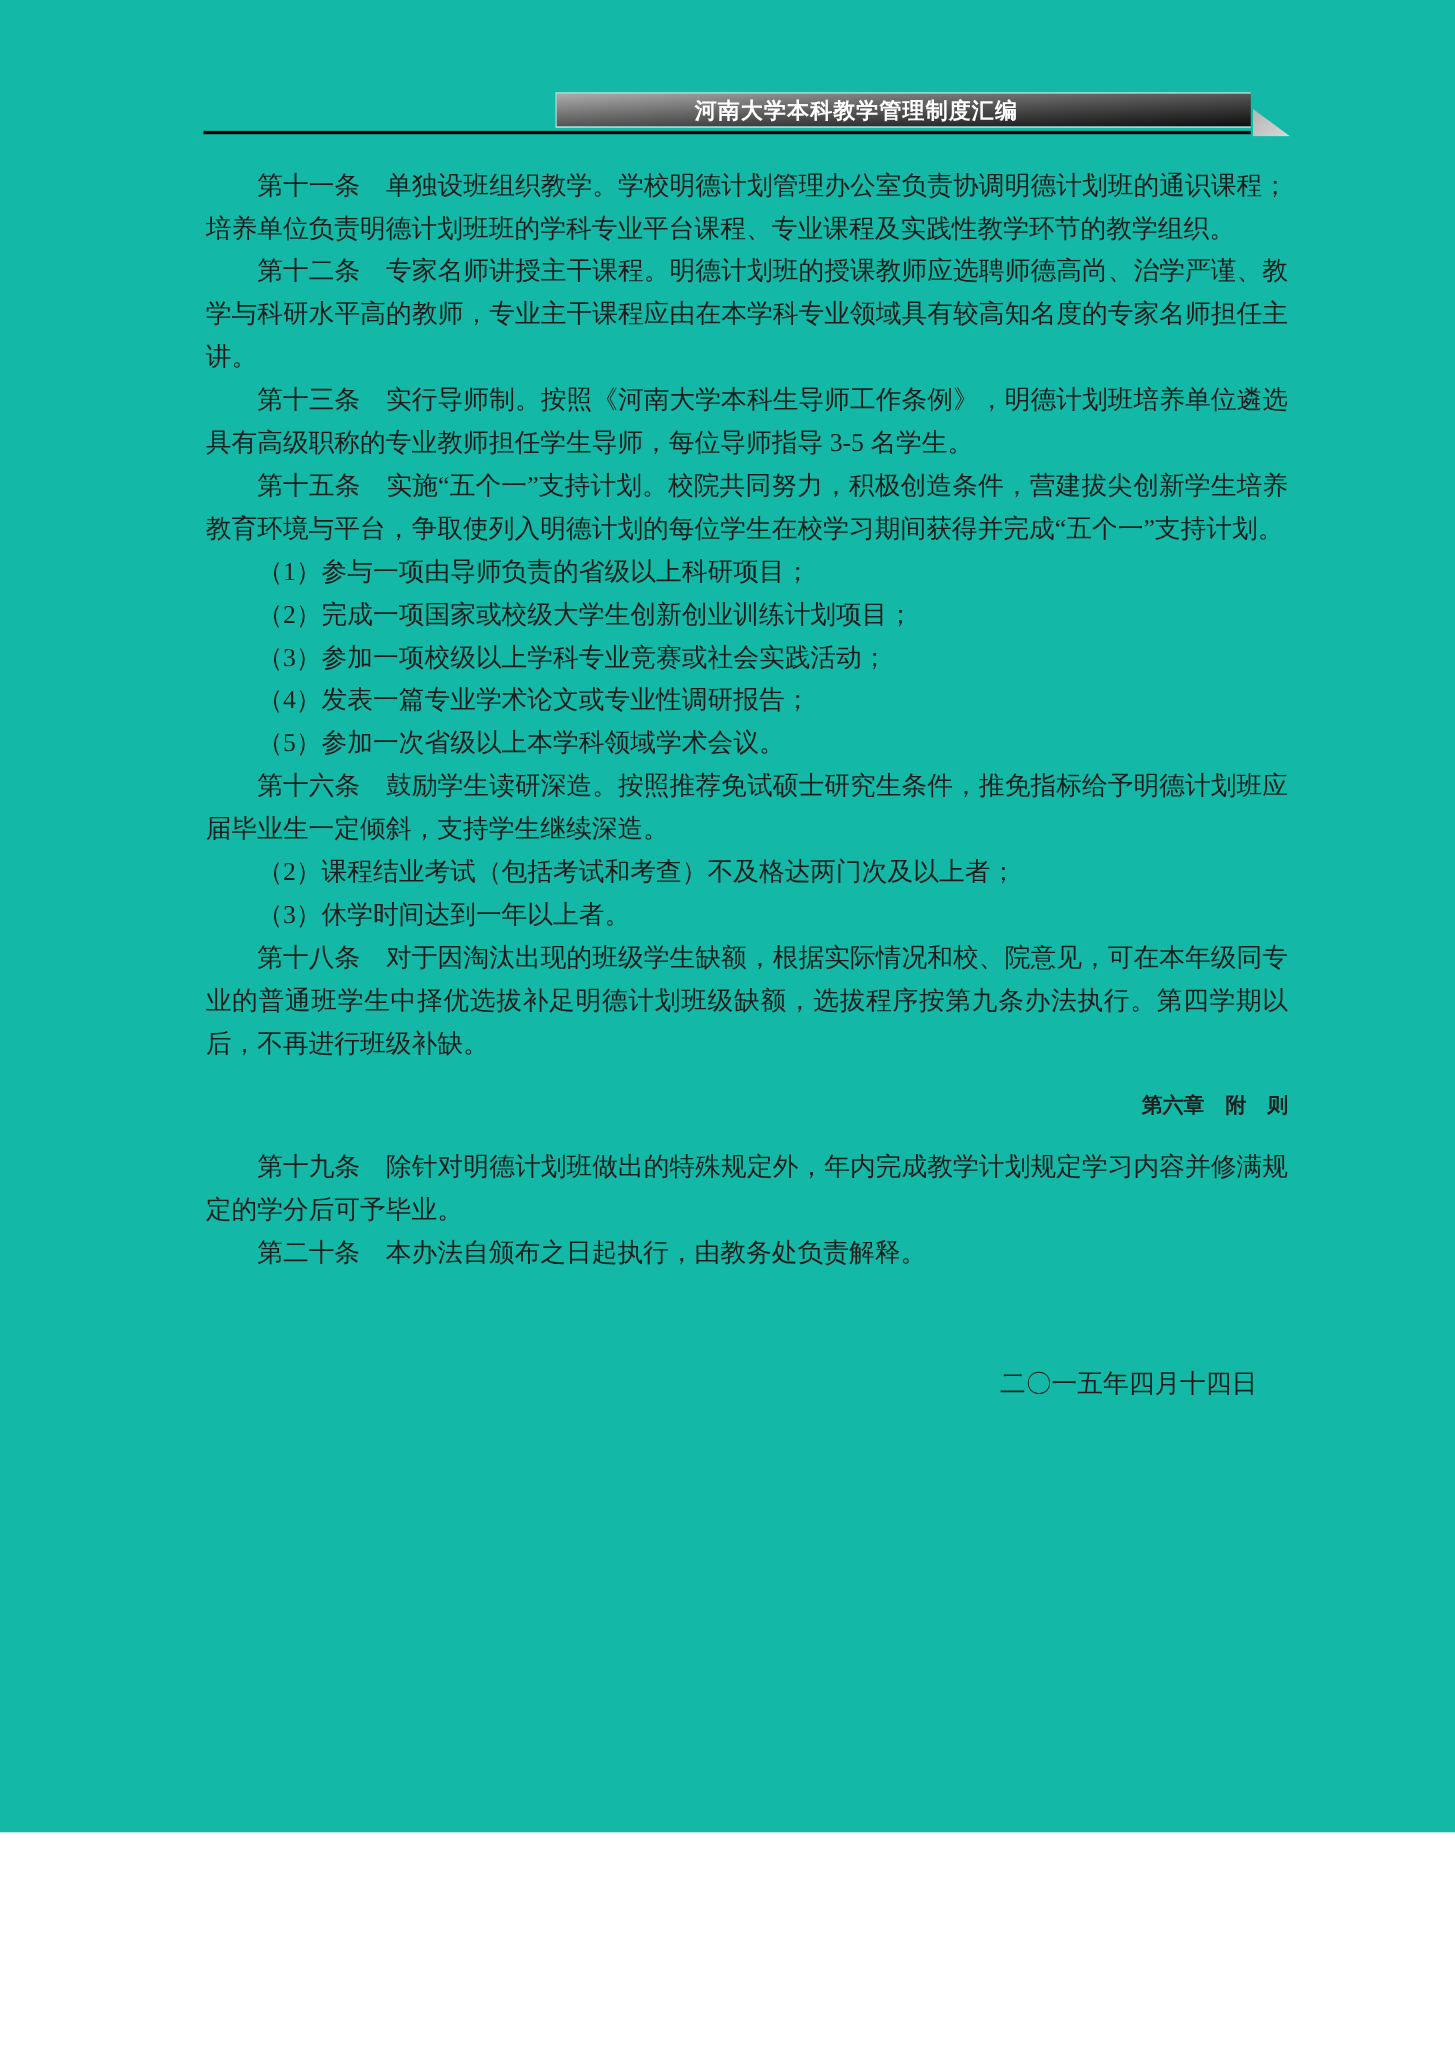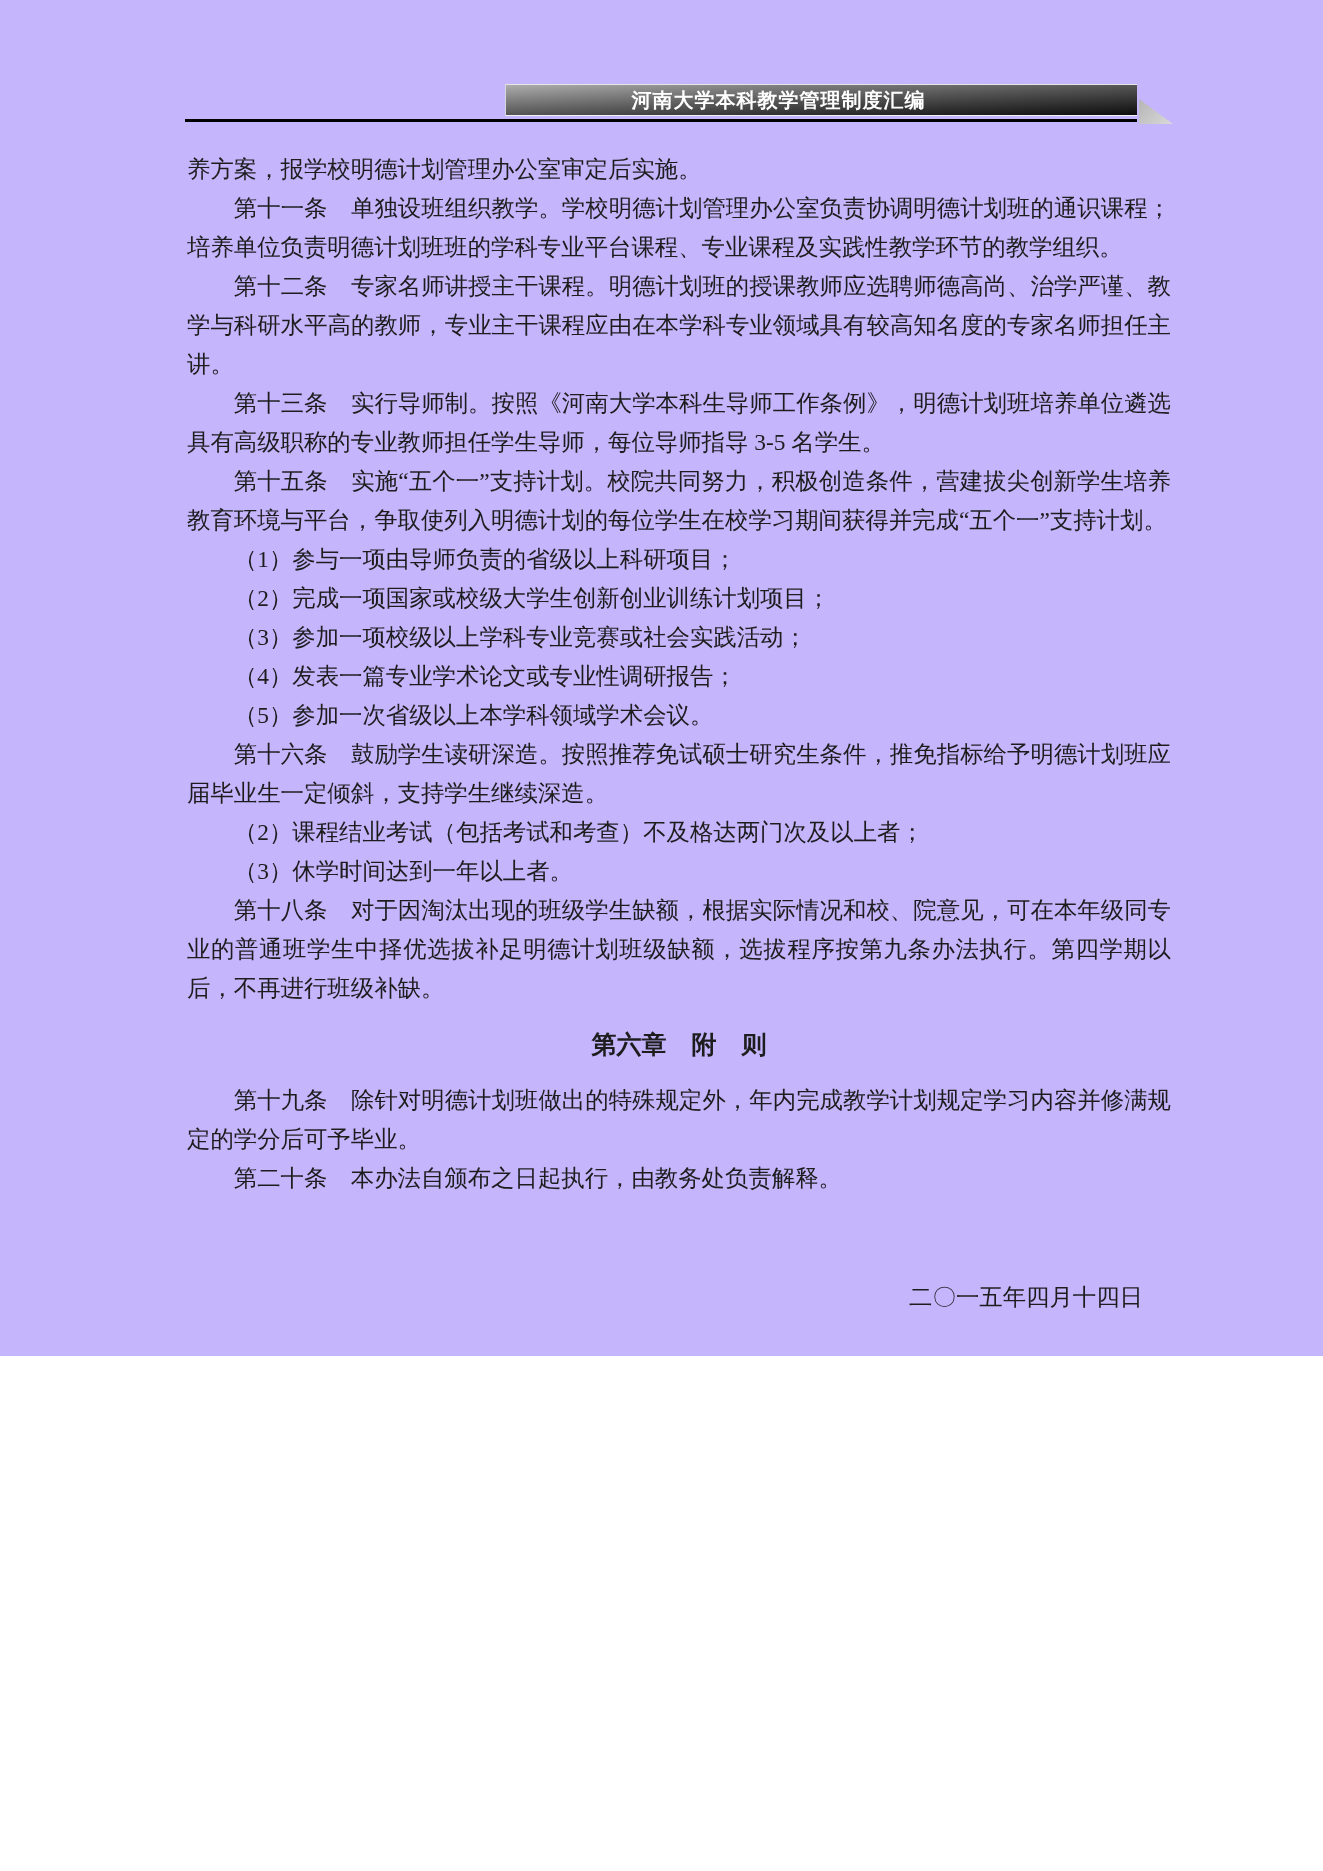--- a/index.html
+++ b/index.html
@@ -1,19 +1,19 @@
 <!DOCTYPE html>
 <html><head>
 <meta charset="utf-8">
 <style>
   html,body{margin:0;padding:0;background:#ffffff;}
   .page{
     position:relative;
-    width:1323px;height:1356px;
-    background:#c4b5fd;
+    width:1323px;height:1666px;
+    background:#14b8a6;
     overflow:hidden;
     font-family:"Liberation Serif","DejaVu Serif",serif;
   }
   
   .banner{
     position:absolute;left:505px;top:84px;width:632px;height:32px;
     background-image:linear-gradient(rgba(255,255,255,.28),rgba(0,0,0,.40)),
                      linear-gradient(90deg,#8d8d8d 0%,#4e4e4e 45%,#161616 100%);
     border-top:1px solid #e6e6e6;
     border-left:1px solid #d8d8d8;
@@ -36,21 +36,21 @@
   }
   
   .content{
     position:absolute;left:187px;top:150px;width:984px;
     font-size:23.4px;line-height:39px;color:#1d1d1d;
     text-align:justify;
   }
   .content p{margin:0;text-indent:2em;}
   .content p.cont{text-indent:0;}
   .chapter{
-    margin:17px 0;font-size:25px;font-weight:bold;text-align:center;text-indent:0;
+    margin:17px 0;font-size:19px;font-weight:bold;text-align:right;text-indent:0;
   }
   .date{
     text-indent:0 !important;text-align:right;padding-right:28px;margin-top:80px !important;
   }
   
   .scroll{
     position:absolute;left:1003px;top:1712px;width:130px;height:100px;
   }
 </style>
 </head>
@@ -58,21 +58,20 @@
 
 <div class="page">
 
   <div class="banner">
     <span class="banner-title">河南大学本科教学管理制度汇编</span>
   </div>
   <div class="header-rule"></div>
   <div class="corner-tri"></div>
 
   <div class="content">
-    <p class="cont">养方案，报学校明德计划管理办公室审定后实施。</p>
     <p>第十一条　单独设班组织教学。学校明德计划管理办公室负责协调明德计划班的通识课程；培养单位负责明德计划班班的学科专业平台课程、专业课程及实践性教学环节的教学组织。</p>
     <p>第十二条　专家名师讲授主干课程。明德计划班的授课教师应选聘师德高尚、治学严谨、教学与科研水平高的教师，专业主干课程应由在本学科专业领域具有较高知名度的专家名师担任主讲。</p>
     <p>第十三条　实行导师制。按照《河南大学本科生导师工作条例》，明德计划班培养单位遴选具有高级职称的专业教师担任学生导师，每位导师指导 3-5 名学生。</p>
     <p>第十五条　实施“五个一”支持计划。校院共同努力，积极创造条件，营建拔尖创新学生培养教育环境与平台，争取使列入明德计划的每位学生在校学习期间获得并完成“五个一”支持计划。</p>
     <p>（1）参与一项由导师负责的省级以上科研项目；</p>
     <p>（2）完成一项国家或校级大学生创新创业训练计划项目；</p>
     <p>（3）参加一项校级以上学科专业竞赛或社会实践活动；</p>
     <p>（4）发表一篇专业学术论文或专业性调研报告；</p>
     <p>（5）参加一次省级以上本学科领域学术会议。</p>
     <p>第十六条　鼓励学生读研深造。按照推荐免试硕士研究生条件，推免指标给予明德计划班应届毕业生一定倾斜，支持学生继续深造。</p>

